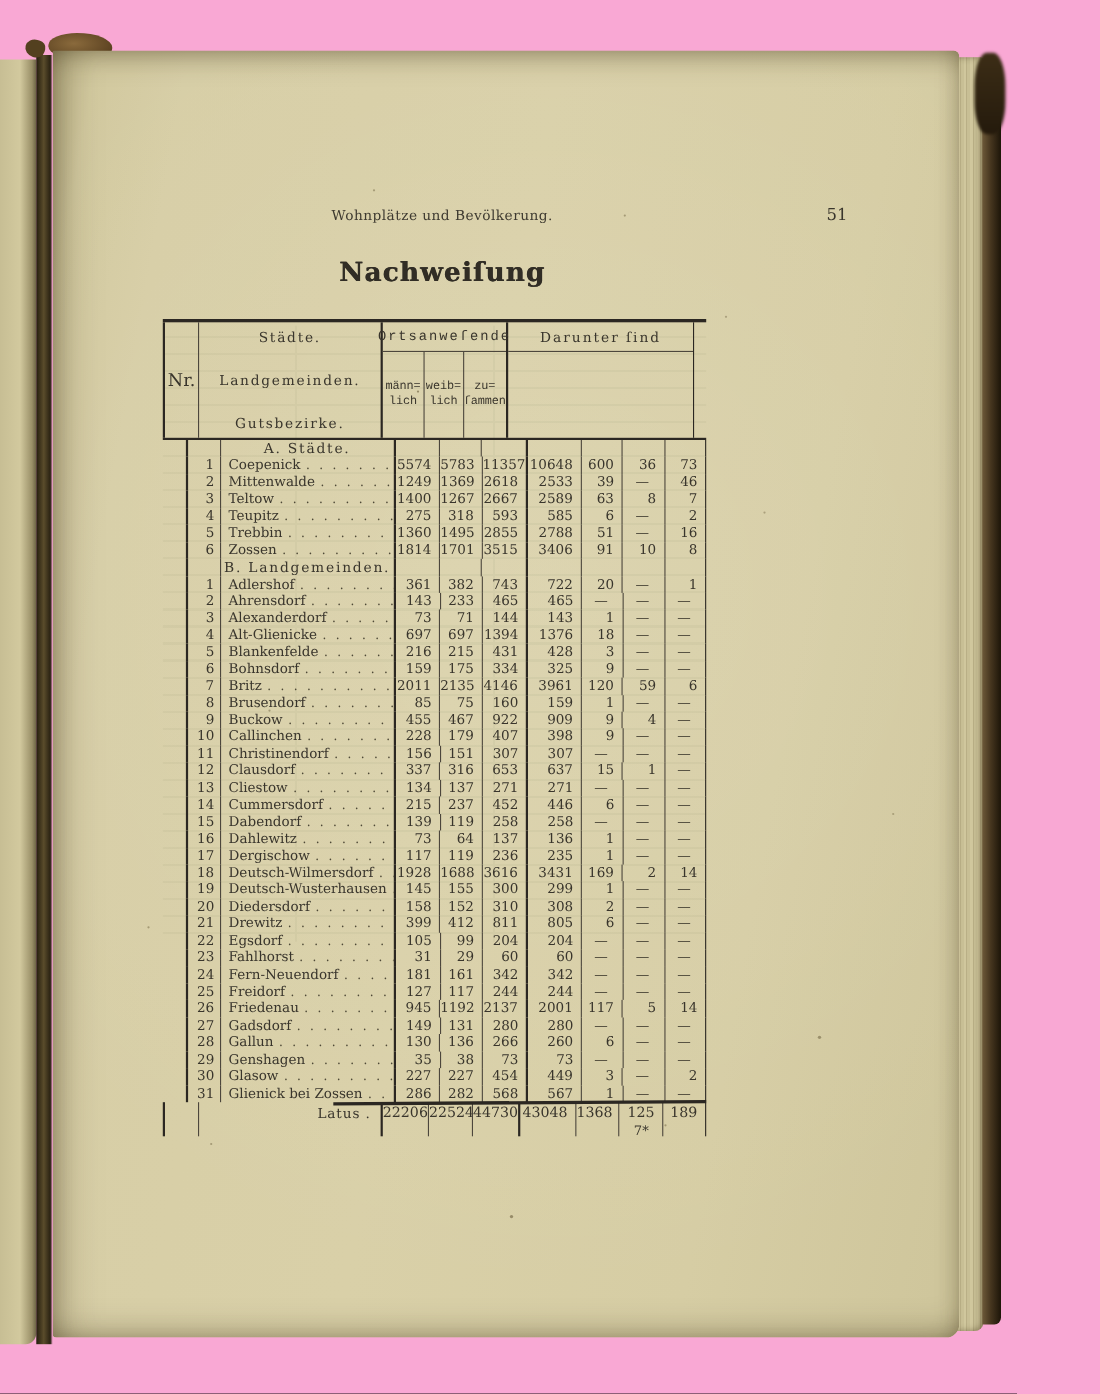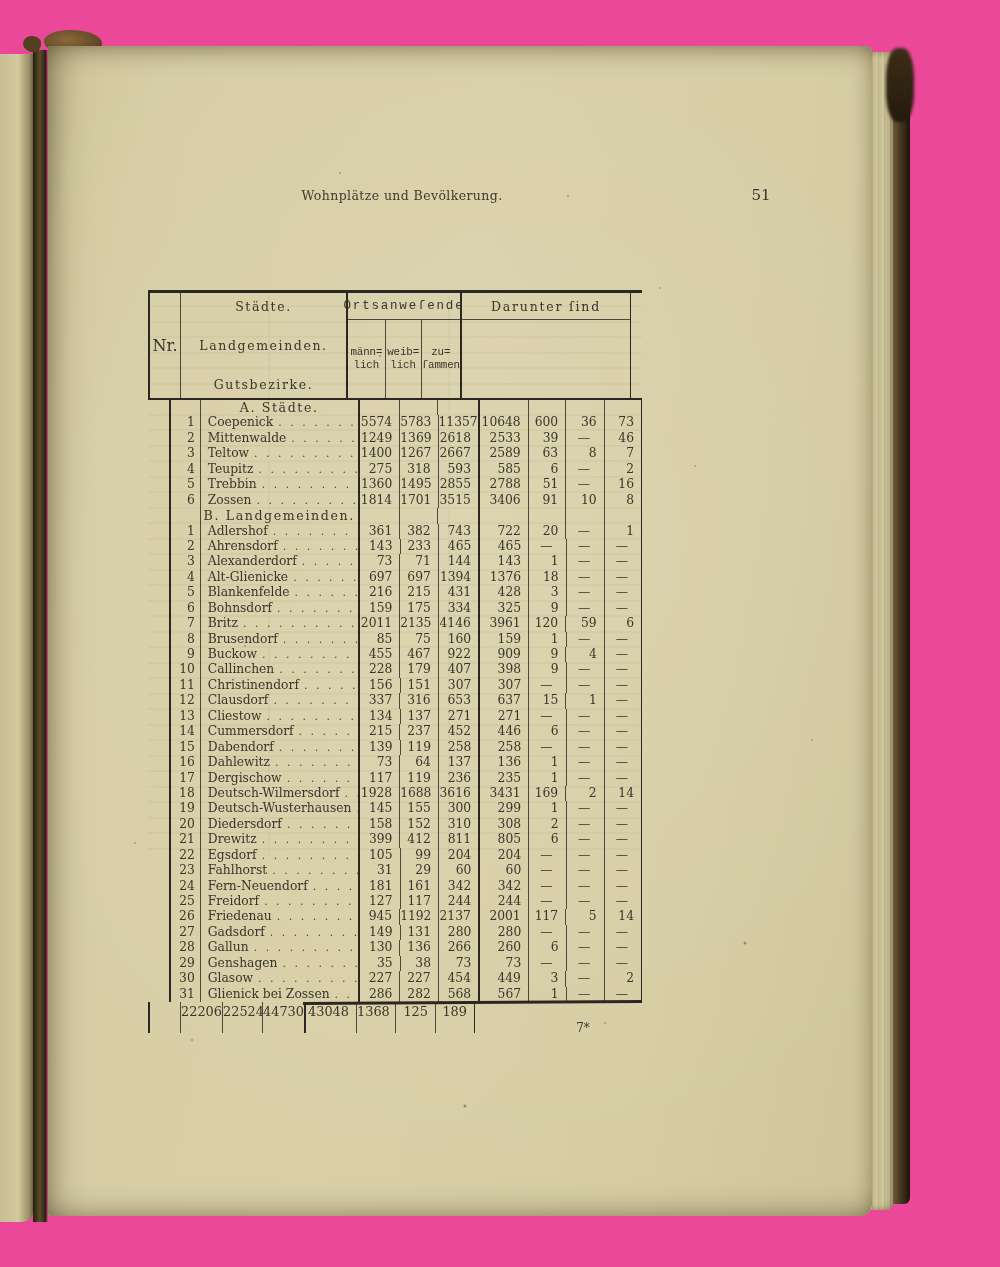--- a/index.html
+++ b/index.html
@@ -1,18 +1,18 @@
 <!DOCTYPE html>
 <html><head>
 <meta charset="utf-8">
 <style>
   html,body{margin:0;padding:0;background:#000;}
   .stage{
     position:relative;width:1000px;height:1267px;overflow:hidden;
-    background:#ec4899;
+    background:#f9a8d4;
     font-family:"DejaVu Serif","Liberation Serif",serif;
     color:#39352c;
   }
   
   .sliver{
     position:absolute;left:0;top:54px;width:33px;height:1168px;
     background:linear-gradient(90deg,#c7be94 0%,#d2c99e 55%,#9a9068 88%,#6b6244 100%);
     border-radius:0 0 10px 0;
   }
   .gutter{
@@ -145,20 +145,21 @@
   <div class="stack"></div>
   <div class="coverEdge"></div>
   <div class="smudgeTR"></div>
 
   <div class="page">
     <div class="spk"></div>
     <div class="ghost"></div>
 
     <div class="runhead">Wohnplätze und Bevölkerung.</div>
     <div class="pagenum">51</div>
+    <div class="title">Nachweiſung</div>
 
     <div class="census">
       <div class="thead">
         <div class="hcell-nr">Nr.</div>
         <div class="hcell-names">
           <div>Städte.</div>
           <div>Landgemeinden.</div>
           <div>Gutsbezirke.</div>
         </div>
         <div class="hgroup hgroup-present">
@@ -721,20 +722,21 @@
             <div class="bc b4 num">568</div>
             <div class="bc b5 num">567</div>
             <div class="bc b6 num">1</div>
             <div class="bc b7 num dash">—</div>
             <div class="bc b8 num dash">—</div>
           </div>
         </div>
       <div class="latus-rule"></div>
       <div id="latus" class="latus">
           <div class="bc b0 nrc"></div>
+          <div class="bc b1 nm">Latus .</div>
           <div class="bc b2 num">22206</div>
           <div class="bc b3 num">22524</div>
           <div class="bc b4 num">44730</div>
           <div class="bc b5 num">43048</div>
           <div class="bc b6 num">1368</div>
           <div class="bc b7 num">125</div>
           <div class="bc b8 num">189</div>
         </div>
       <div class="sig">7*</div>
     </div>

